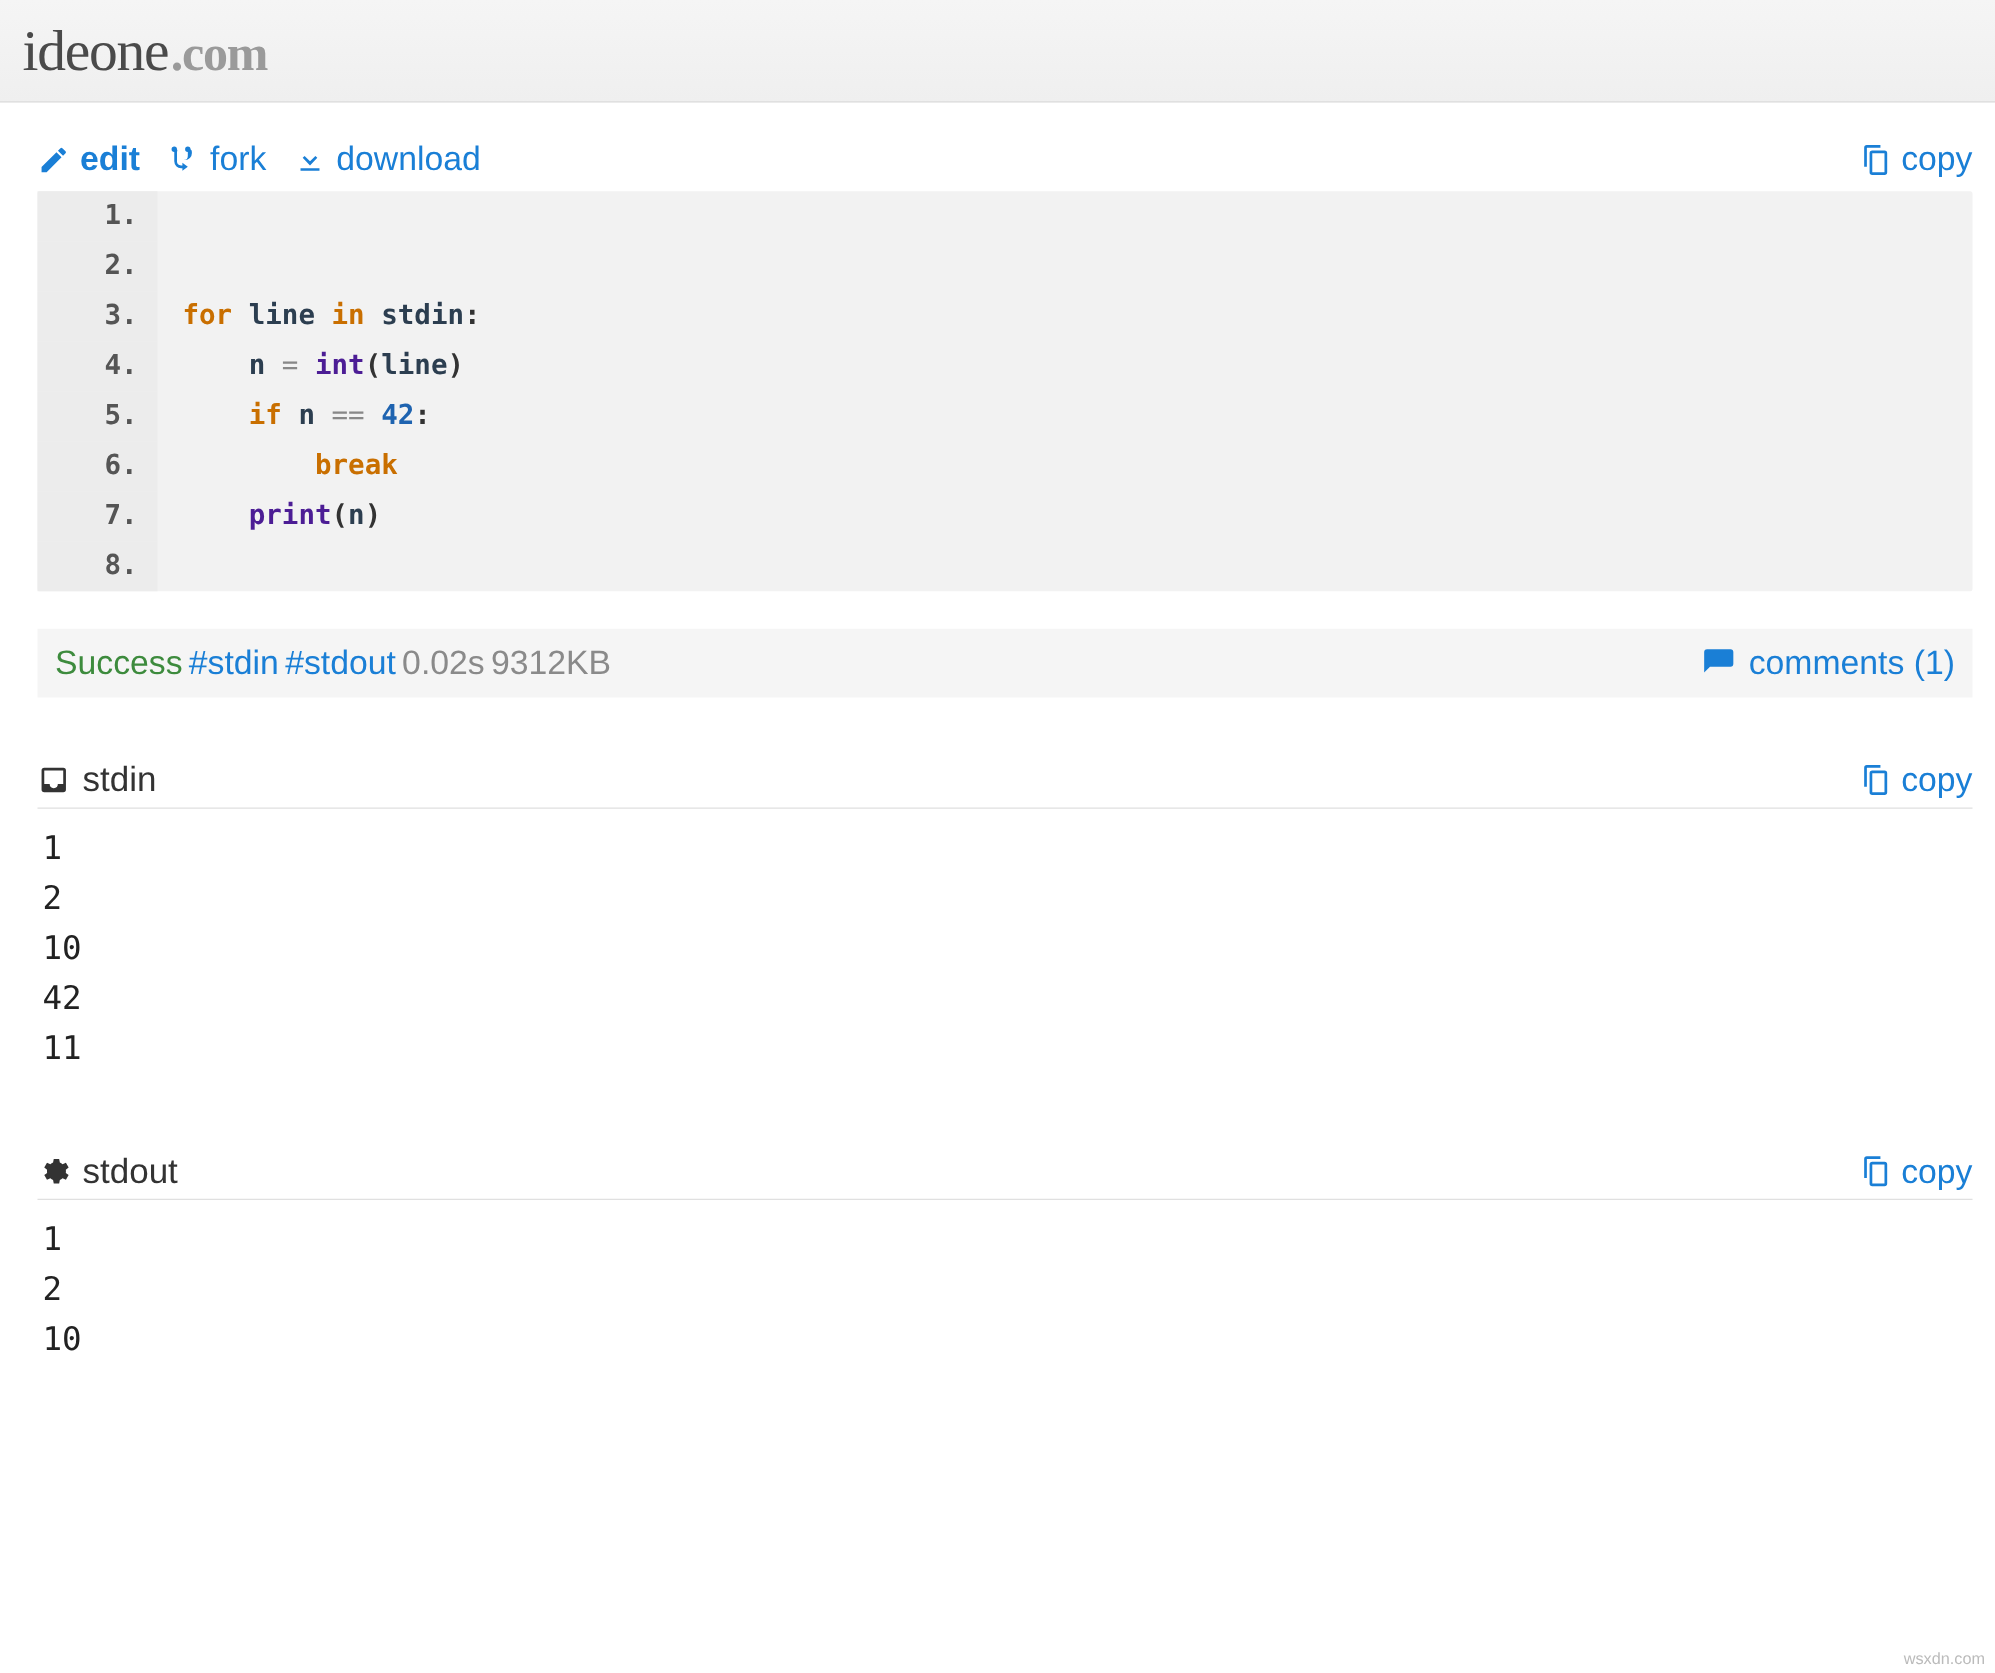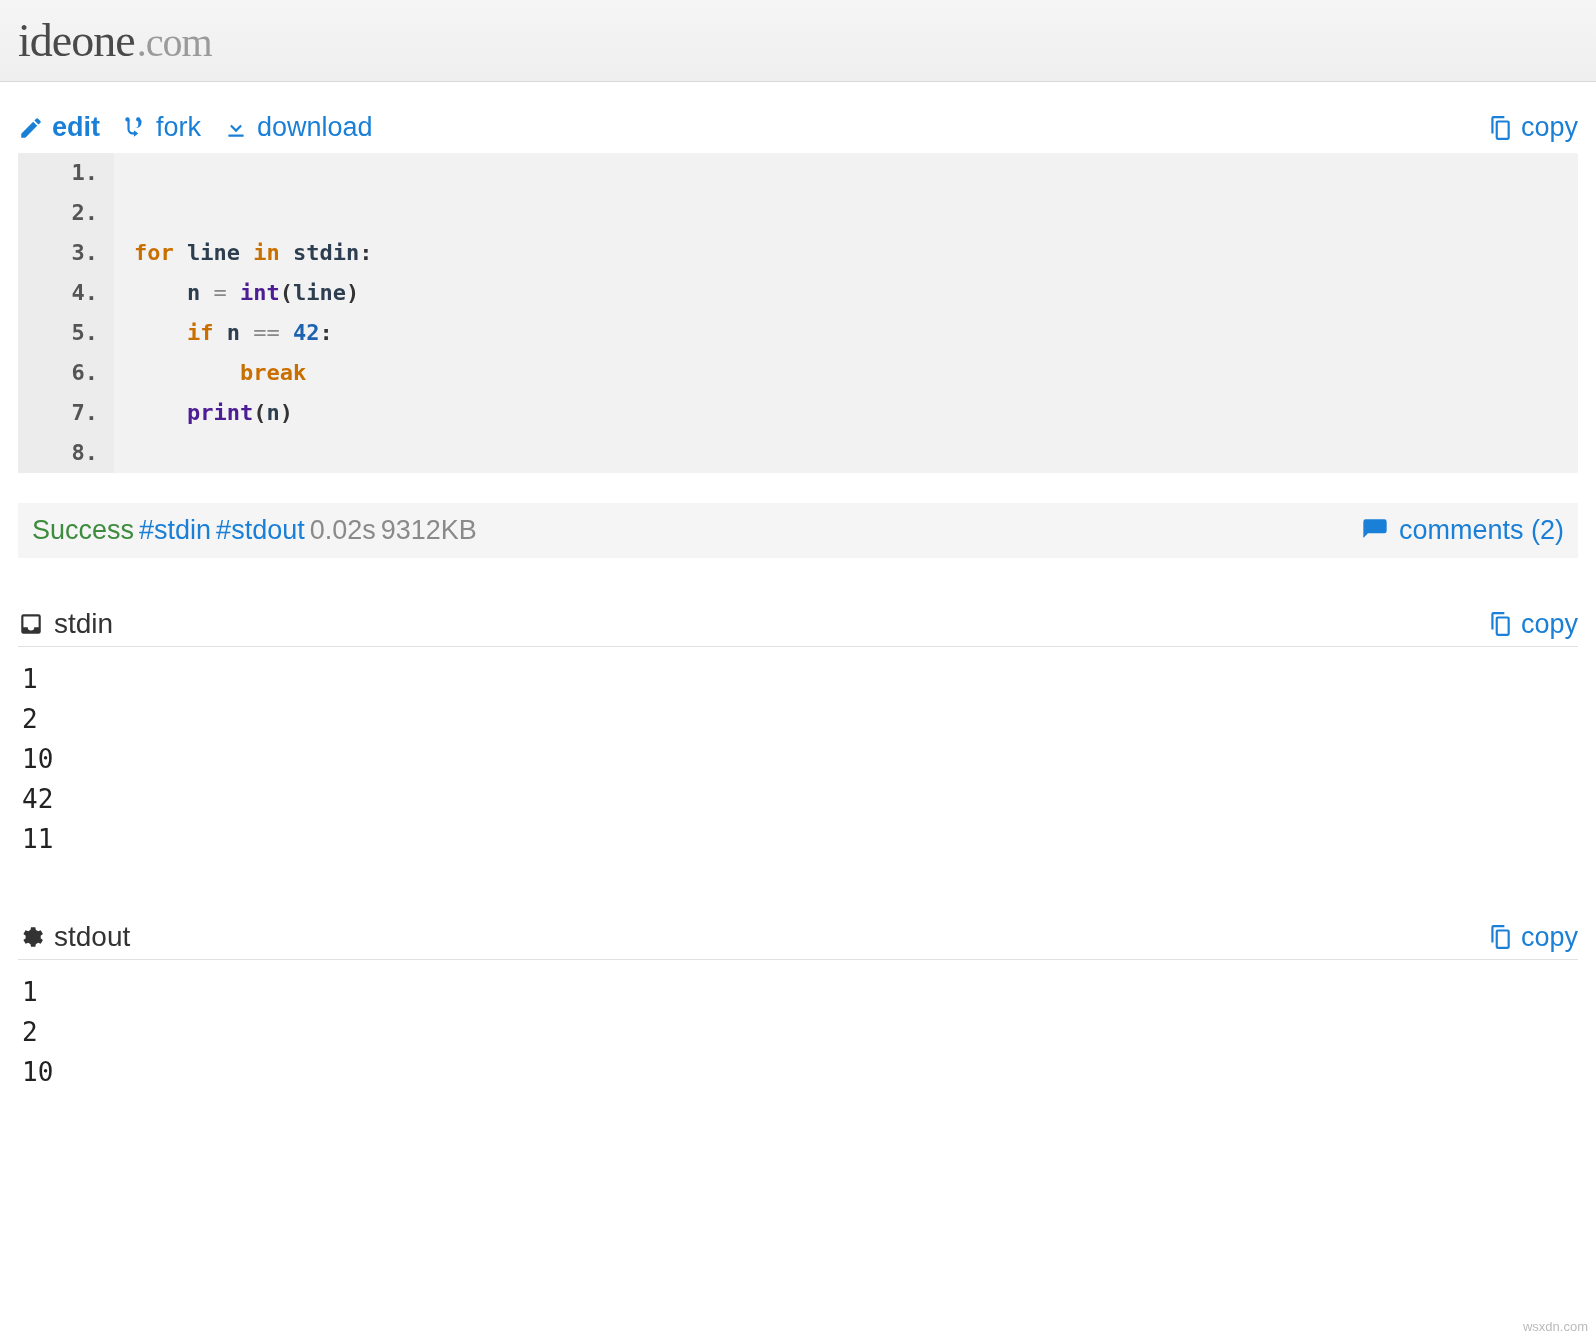--- a/index.html
+++ b/index.html
@@ -18,22 +18,22 @@
     align-items: center;
   }
   .logo {
     font-family: Georgia, "Times New Roman", serif;
     font-size: 46px;
     color: #4a4a4a;
     letter-spacing: -1px;
     display: flex;
     align-items: baseline;
   }
-  .logo .com { color: #9a9a9a; font-size: 40px; margin-left: 2px; }
-  .container { padding: 30px 18px 0 18px; }
+  .logo .com { color: #9a9a9a; font-size: 40px; margin-left: 2px; font-weight: bold; }
+  .container { padding: 30px 18px 0 30px; }
   .toolbar {
     display: flex;
     align-items: center;
     gap: 22px;
     margin-bottom: 10px;
   }
   .toolbar .spacer { flex: 1; }
   .tool {
     display: inline-flex;
     align-items: center;
@@ -211,21 +211,21 @@
     <span class="status-success">Success</span>
     <span class="status-link">#stdin</span>
     <span class="status-link">#stdout</span>
     <span class="status-muted">0.02s</span>
     <span class="status-muted">9312KB</span>
     <span class="spacer"></span>
     <span class="comments">
       <svg viewBox="0 0 24 24">
           <path d="M20 2H4a2 2 0 0 0-2 2v14l4-4h14a2 2 0 0 0 2-2V4a2 2 0 0 0-2-2z"></path>
         </svg>
-      <span>comments (2)</span>
+      <span>comments (1)</span>
     </span>
   </div>
 
   <div class="section">
     <div class="section-head">
       <div class="title">
         <svg class="secicon" viewBox="0 0 24 24">
             <path d="M19 3H5a2 2 0 0 0-2 2v14a2 2 0 0 0 2 2h14a2 2 0 0 0 2-2V5a2 2 0 0 0-2-2zm0 12h-4a3 3 0 0 1-6 0H5V5h14v10z"></path>
           </svg>
         <span>stdin</span>

